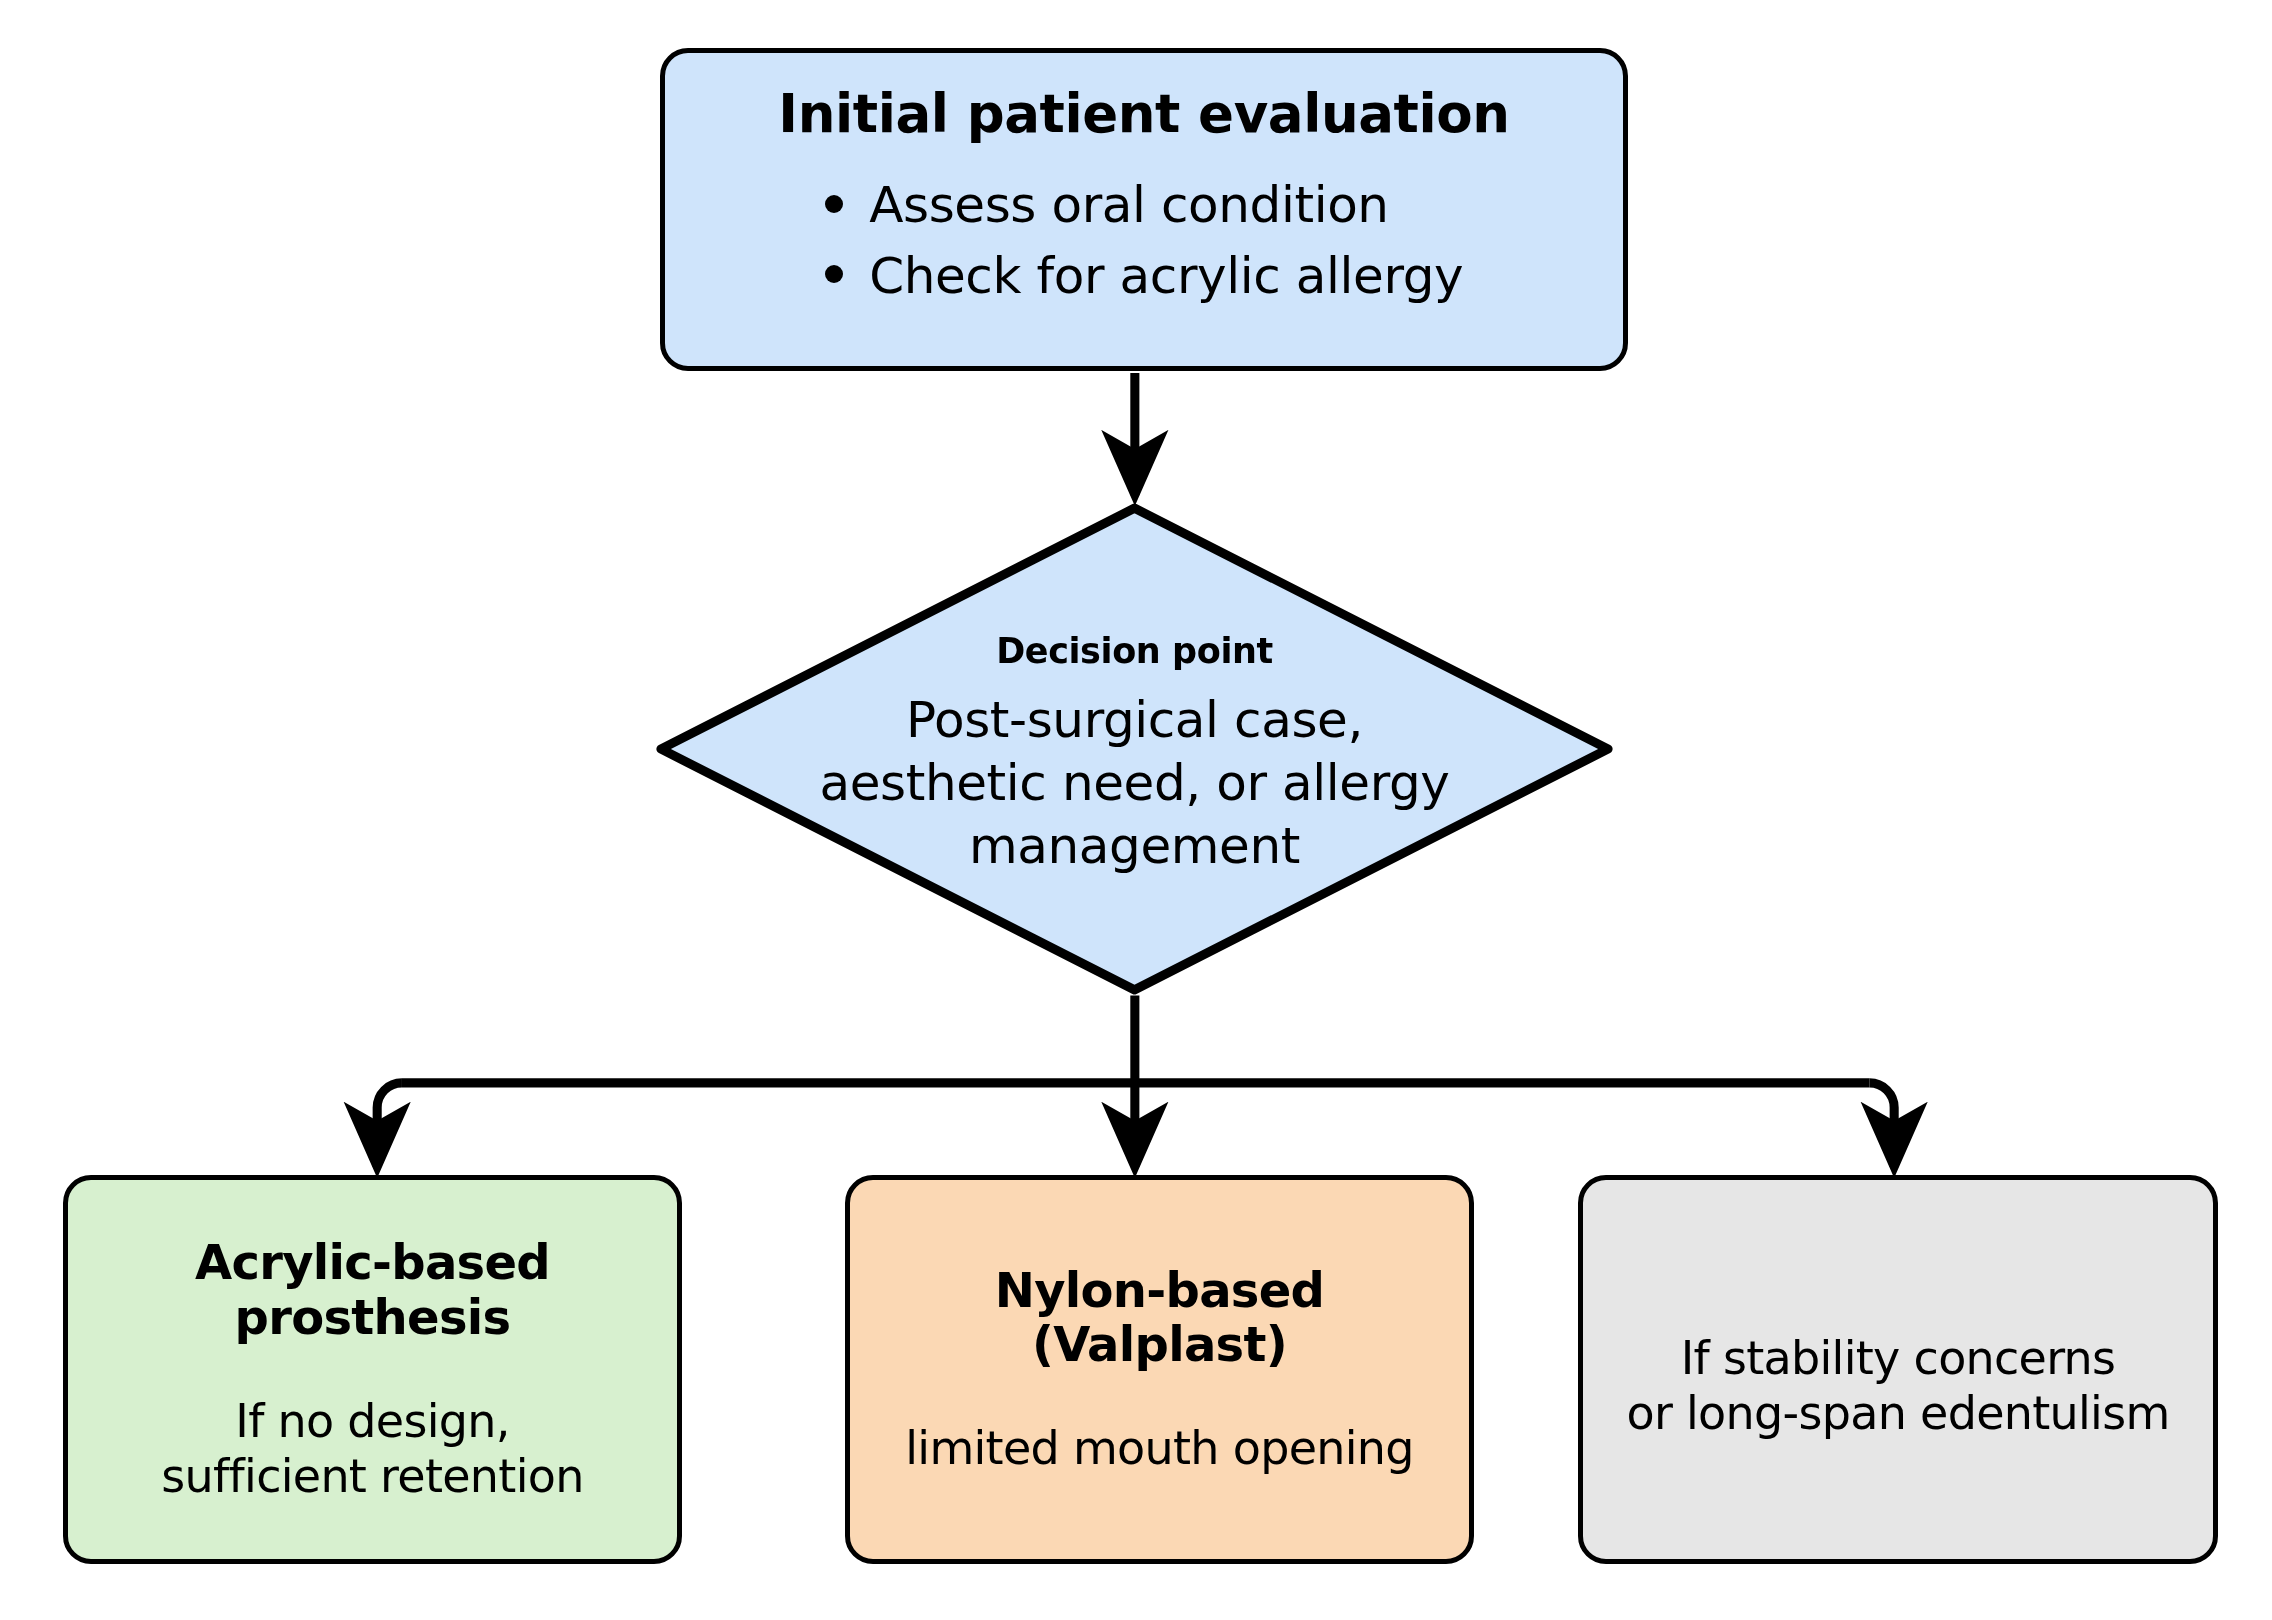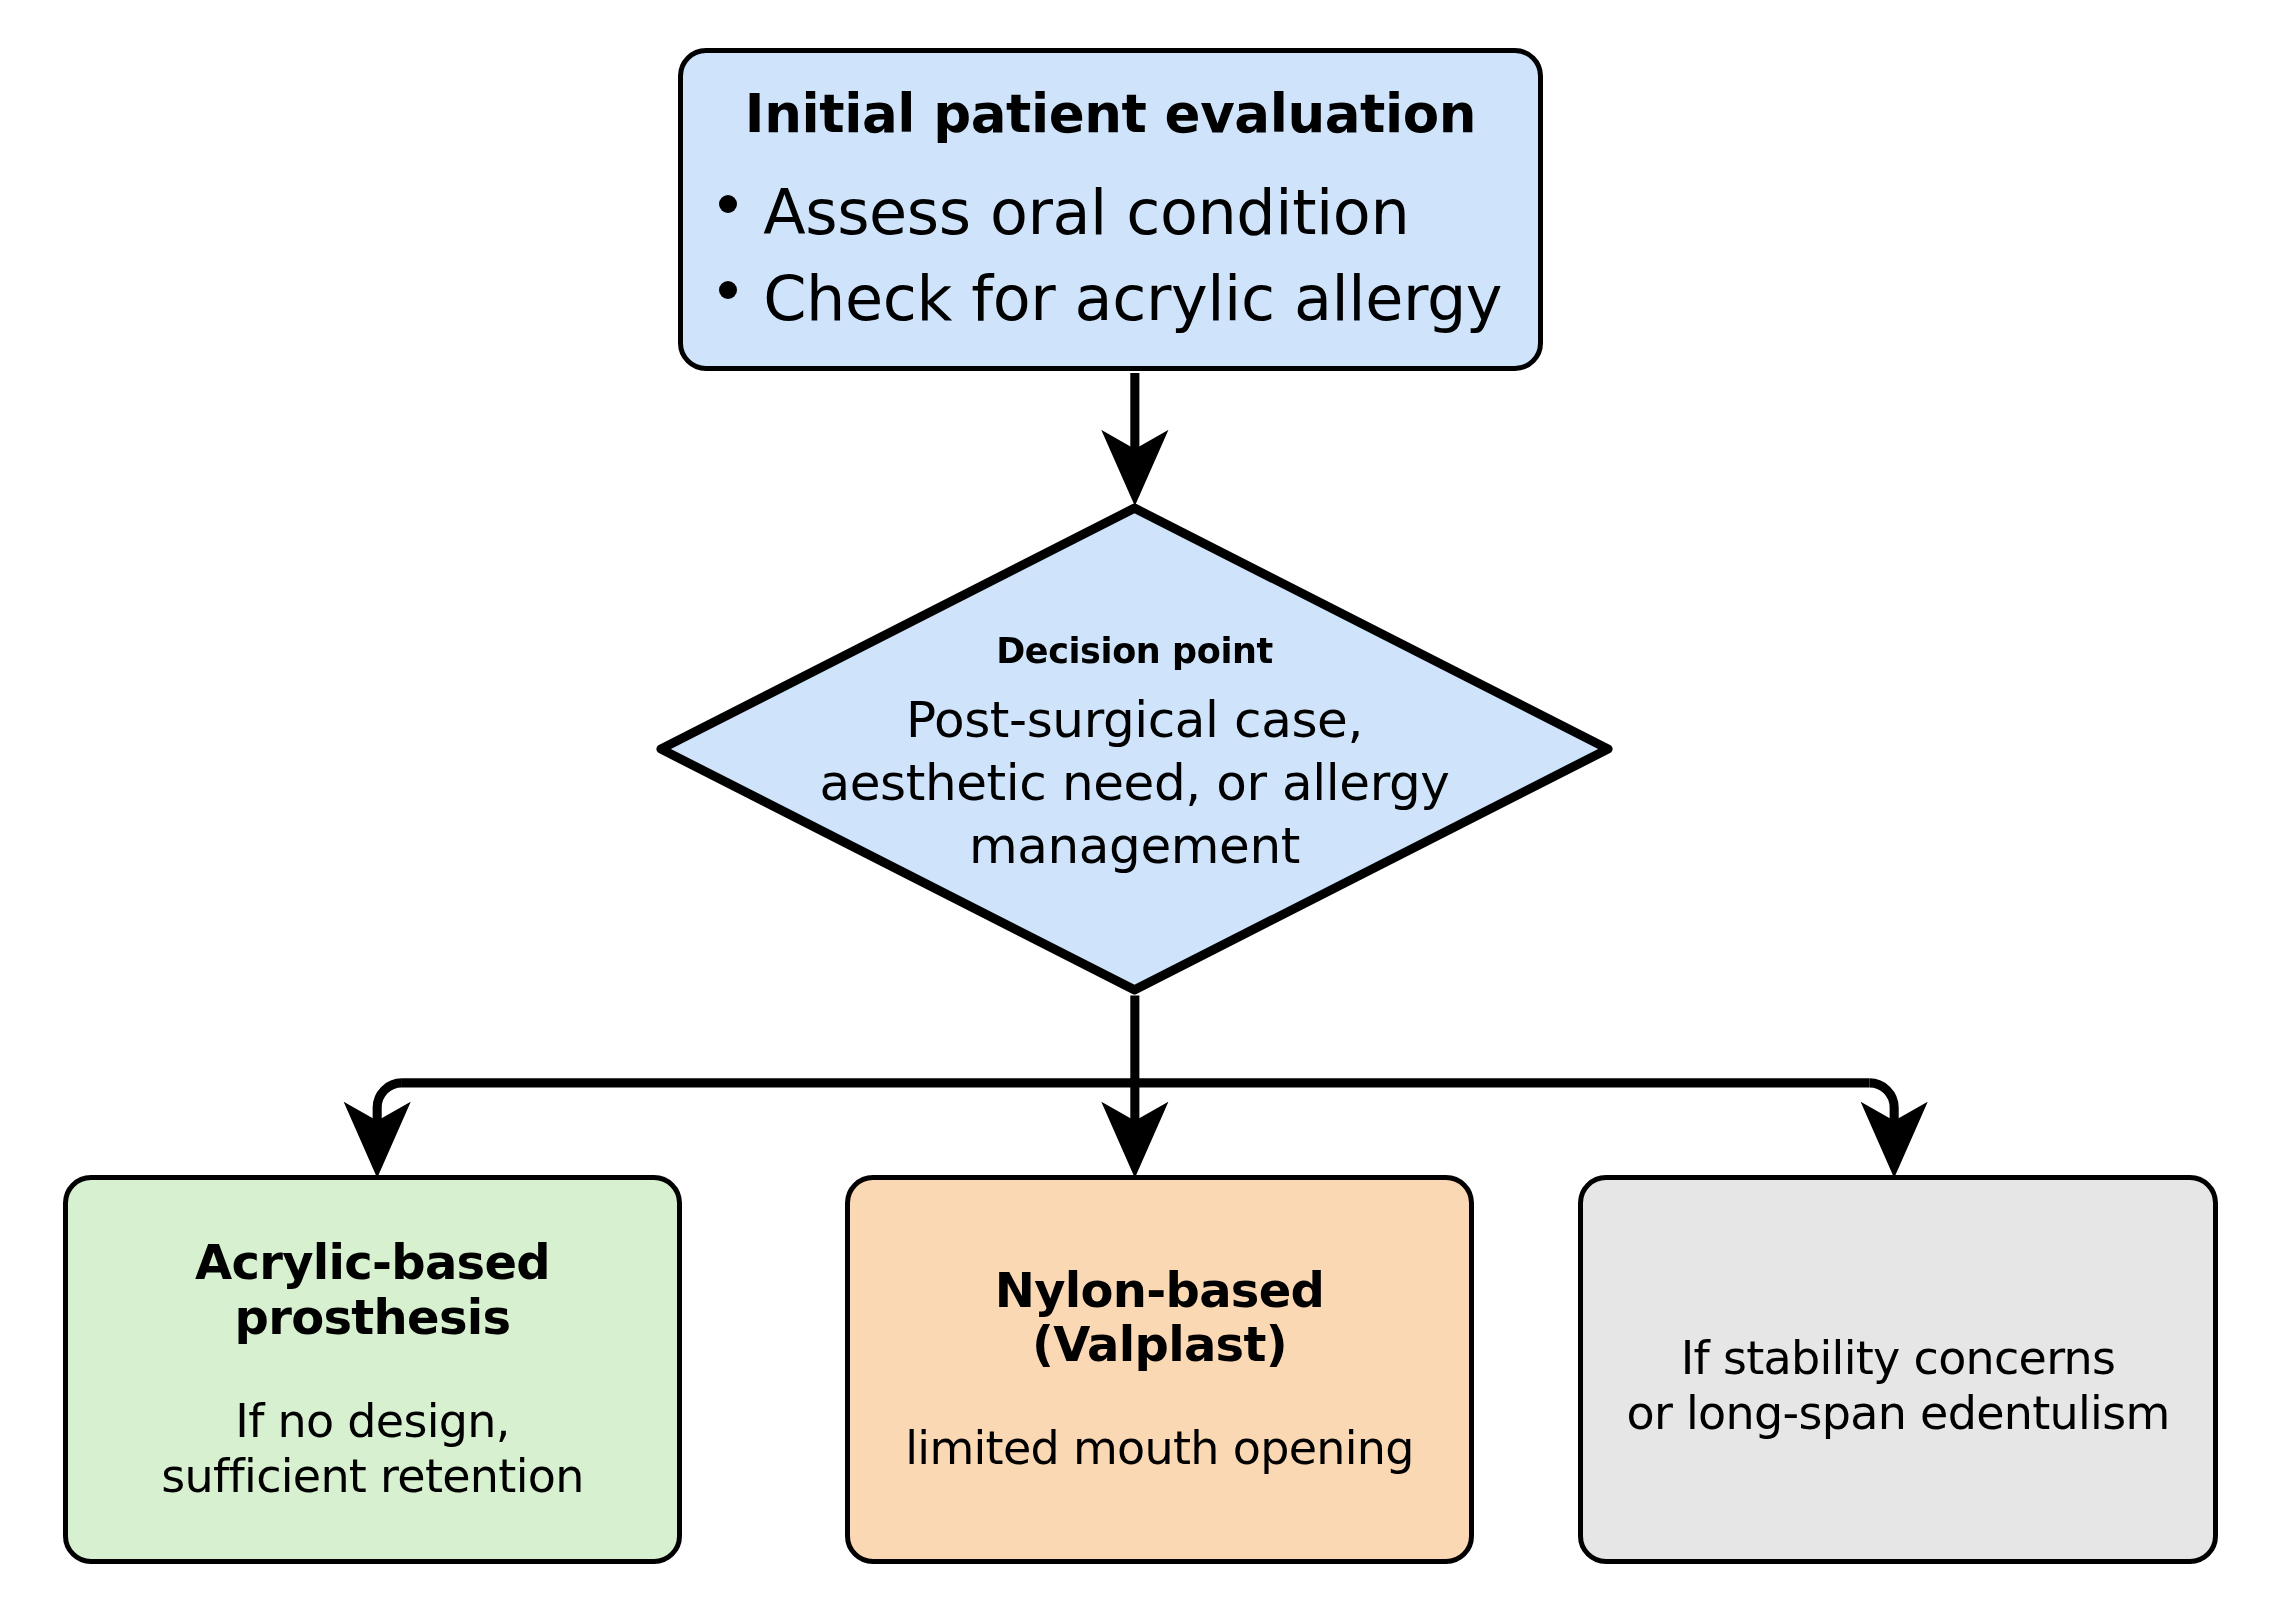--- a/index.html
+++ b/index.html
@@ -35,43 +35,43 @@
     justify-content: center;
     text-align: center;
     color: #000000;
   }
   .rect {
     border-radius: 28px;
   }
 
   
   #node-initial-evaluation {
-    left: 678px;
+    left: 660px;
     top: 48px;
-    width: 865px;
+    width: 968px;
     height: 323px;
     background: #cfe4fb;
     padding: 18px 25px 25px 25px;
     justify-content: flex-start;
   }
   #node-initial-evaluation .title {
     font-size: 53px;
     font-weight: 700;
     line-height: 1.15;
     letter-spacing: -0.4px;
     margin-top: 13.2px;
   }
   .bullet-list {
     list-style: none;
     margin: 28px 0 0 0;
     padding: 0;
     text-align: left;
   }
   .bullet-list li {
-    font-size: 62px;
+    font-size: 50px;
     line-height: 1.28;
     display: flex;
     align-items: flex-start;
     margin-bottom: 6.6px;
     letter-spacing: -0.4px;
   }
   .bullet-dot {
     width: 18px;
     height: 18px;
     border-radius: 50%;

